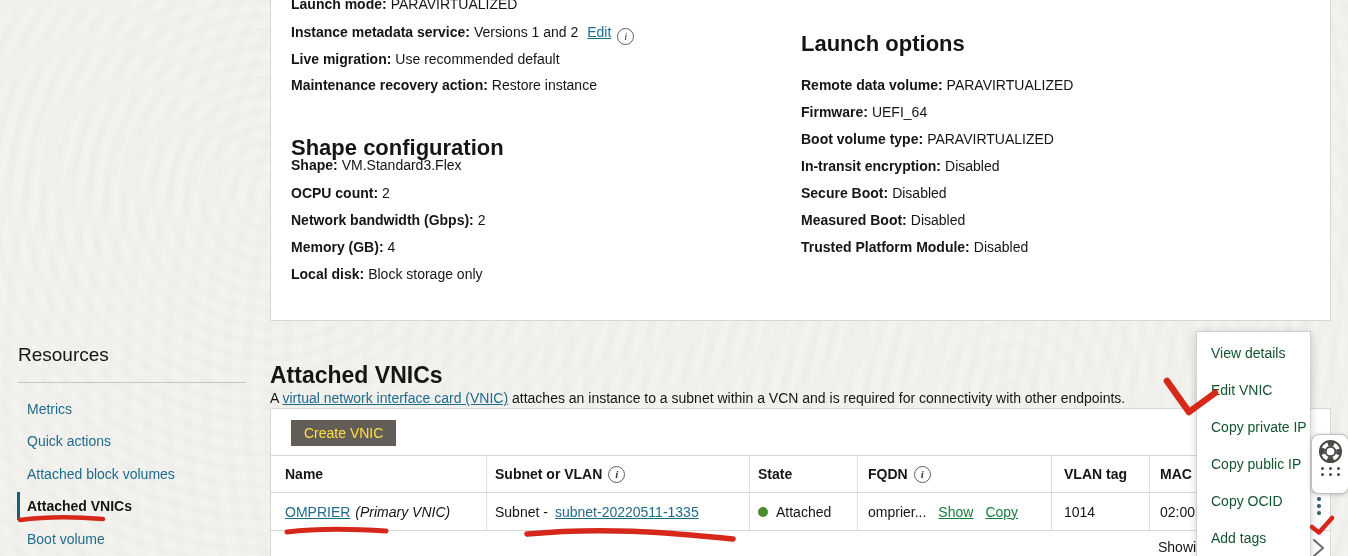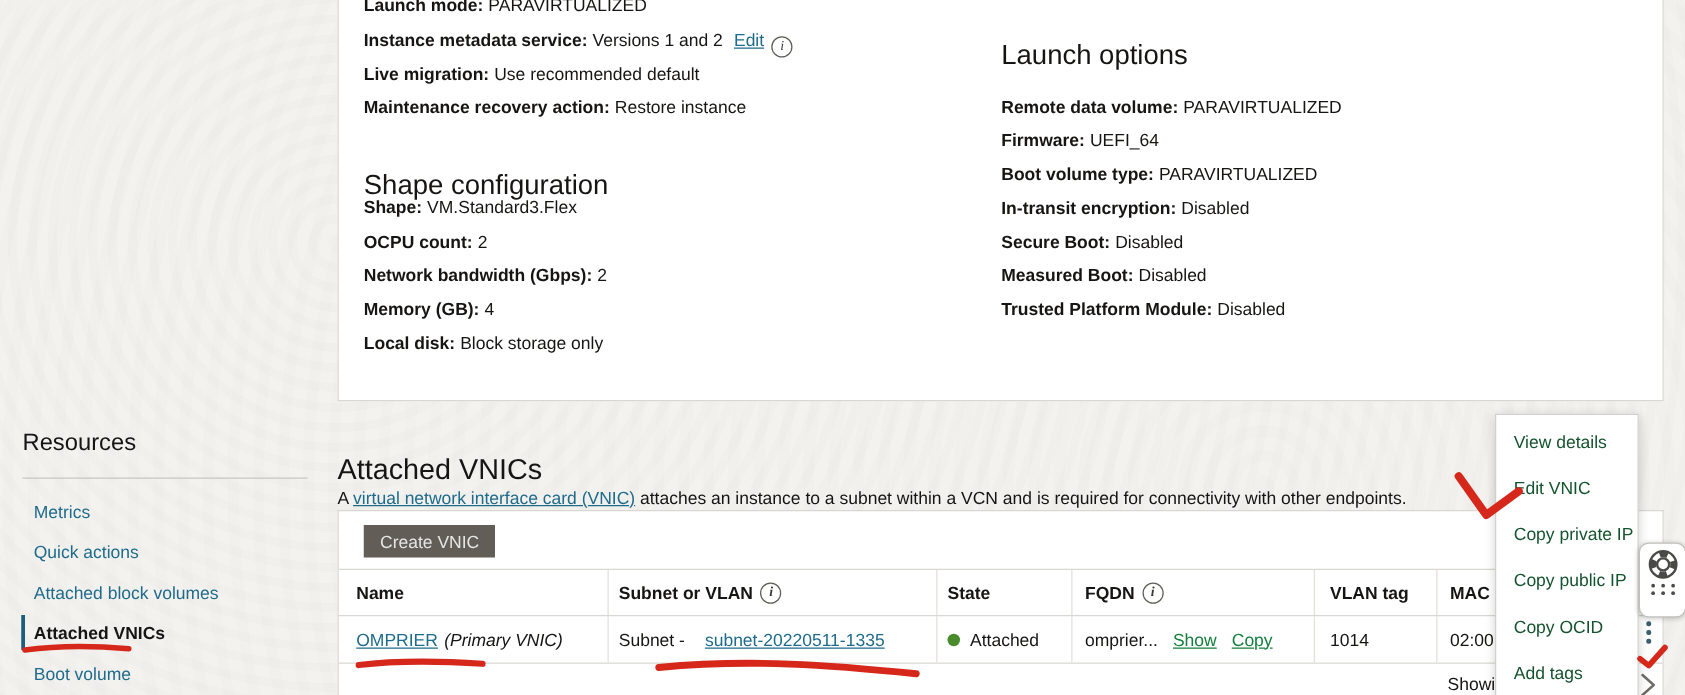--- a/index.html
+++ b/index.html
@@ -4,35 +4,35 @@
 <style>
   html,body{margin:0;padding:0;}
   body{font-family:"Liberation Sans","DejaVu Sans",sans-serif;color:#161513;}
   .page{position:relative;width:1348px;height:556px;overflow:hidden;
     background-color:#f3f2ef;
     background-image:repeating-radial-gradient(circle at 20% 35%, rgba(110,100,90,0.018) 0 7px, transparent 7px 16px),
                      repeating-radial-gradient(circle at 75% 70%, rgba(110,100,90,0.014) 0 9px, transparent 9px 20px);}
   .panel{position:absolute;background:#fff;border:1px solid #d9d7d3;box-sizing:border-box;}
   .field{position:absolute;font-size:14px;line-height:15px;white-space:nowrap;}
   .field b{margin-right:4px;}
-  .h1{position:absolute;font-size:22px;line-height:24px;font-weight:400;color:#161513;white-space:nowrap;}
+  .h1{position:absolute;font-size:22px;line-height:24px;font-weight:700;color:#161513;white-space:nowrap;}
   a.lnk{color:#1e6b8c;text-decoration:underline;cursor:pointer;}
   .info-icon{display:inline-block;width:15px;height:15px;border:1px solid #5f5d58;border-radius:50%;
     font-family:"Liberation Serif",serif;font-style:italic;font-size:11px;line-height:14px;text-align:center;
     color:#3a3935;margin-left:6px;vertical-align:-3px;background:#fff;}
   
   .side-title{position:absolute;left:18px;top:344px;font-size:19px;color:#161513;}
   .side-divider{position:absolute;left:18px;top:382px;width:228px;height:1px;background:#c8c6c2;}
   .side-item{position:absolute;left:27px;font-size:14px;color:#1e6b8c;cursor:pointer;white-space:nowrap;}
   .side-item.active{color:#161513;font-weight:bold;}
   .active-bar{position:absolute;left:17px;top:492px;width:3px;height:28px;background:#1b5e7b;}
   
   .desc{position:absolute;left:270px;top:376px;font-size:14px;white-space:nowrap;}
   
-  .btn{position:absolute;left:20px;top:11px;background:#635d58;color:#e5e5e5;font-size:14px;
+  .btn{position:absolute;left:20px;top:11px;background:#635d58;color:#fde047;font-size:14px;
     padding:5px 13px;border-radius:0;border:none;cursor:pointer;font-family:inherit;}
   .thead{position:absolute;left:0;top:46px;width:1059px;height:38px;border-top:1px solid #d9d7d3;
     border-bottom:1px solid #d9d7d3;display:flex;box-sizing:border-box;}
   .trow{position:absolute;left:0;top:84px;width:1059px;height:38px;border-bottom:1px solid #d9d7d3;
     display:flex;box-sizing:border-box;}
   .cell{box-sizing:border-box;border-right:1px solid #e2e0dc;display:flex;align-items:center;
     padding-left:10px;font-size:14px;white-space:nowrap;overflow:hidden;}
   .cell:last-child{border-right:none;}
   .c0{width:216px;padding-left:14px;} .c1{width:263px;padding-left:8px;} .c2{width:108px;padding-left:8px;}
   .c3{width:194px;} .c4{width:98px;padding-left:12px;} .c5{flex:1;}
@@ -160,21 +160,21 @@
         </div>
     </div>
 
     <div class="trow">
       <div class="cell c0">
         <a class="lnk">OMPRIER</a>
         <i style="margin-left:5px">(Primary VNIC)</i>
       </div>
       <div class="cell c1">
         <span>Subnet - </span>
-        <a class="lnk" style="margin-left:16px">subnet-20220511-1335</a>
+        <a class="lnk" style="margin-left:7px">subnet-20220511-1335</a>
       </div>
       <div class="cell c2">
         <span class="dot"></span>
         <span>Attached</span>
       </div>
       <div class="cell c3">
         <span>omprier...</span>
         <a class="act">Show</a>
         <a class="act">Copy</a>
       </div>

